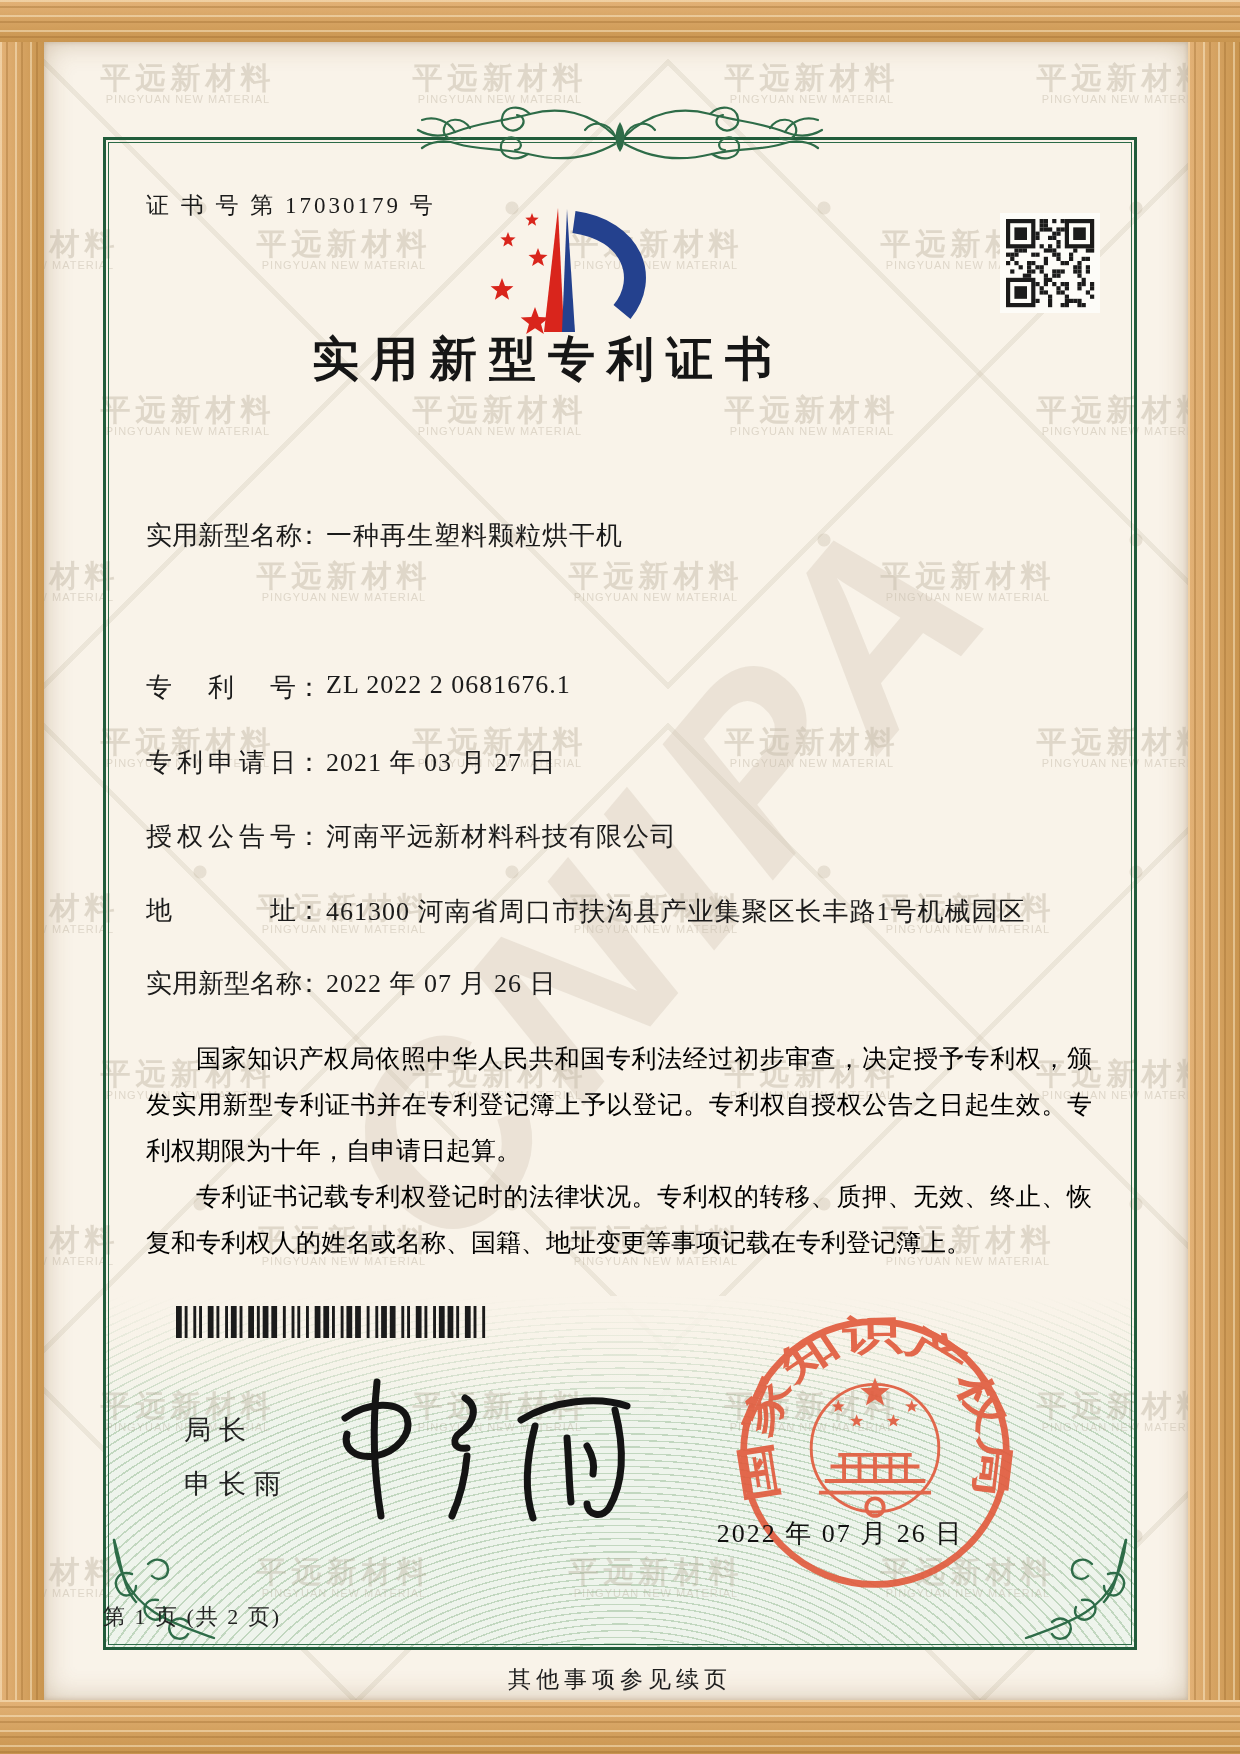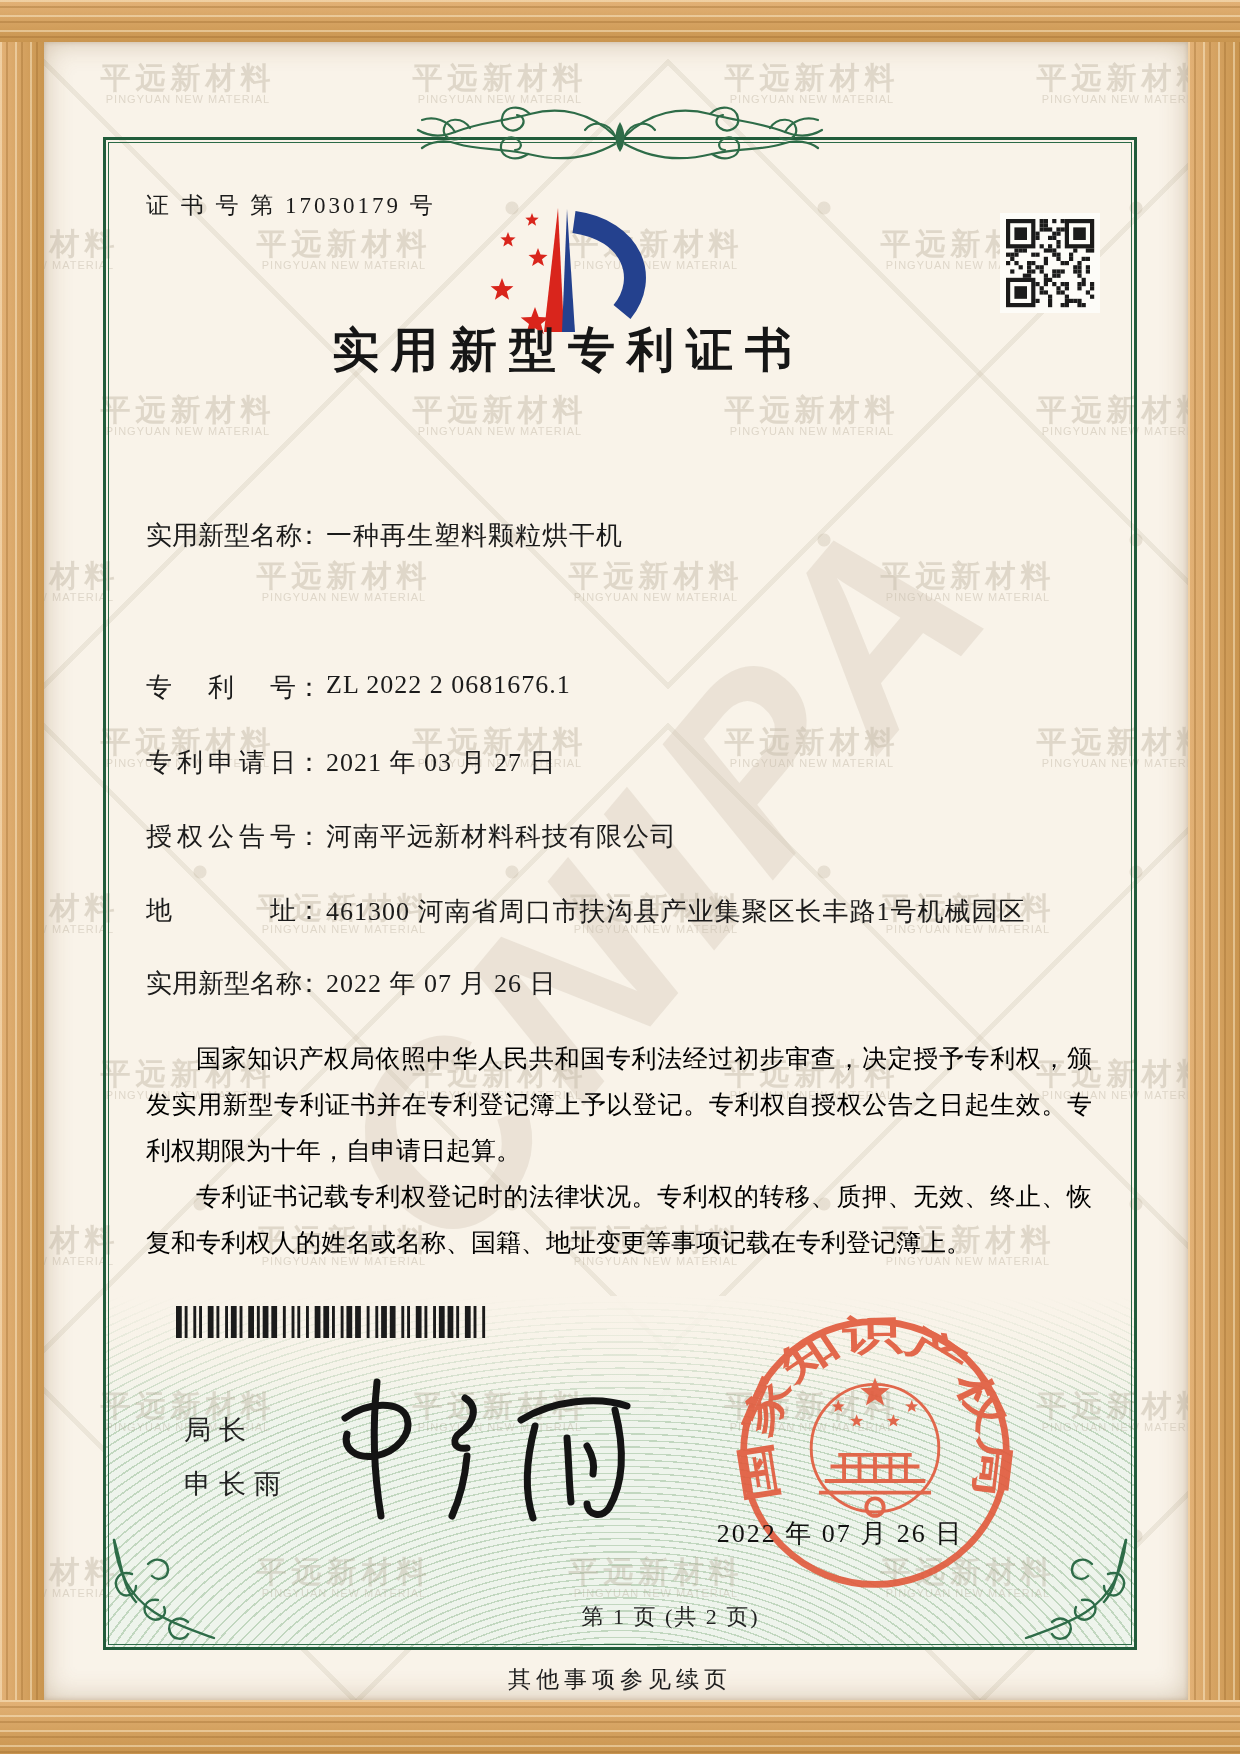--- a/index.html
+++ b/index.html
@@ -47,39 +47,39 @@
   
   .layer{position:absolute;inset:0;z-index:3;}
   .gborder{position:absolute;left:103px;top:137px;width:1034px;height:1513px;
       box-sizing:border-box;border:3px solid #215c3b;}
   .gborder::after{content:"";position:absolute;inset:2px;border:1px solid #2b6a47;}
   .orn{position:absolute;}
   
   .certnum{position:absolute;left:146px;top:190px;font-size:23px;letter-spacing:3px;color:#1c1c1c;text-align:right;}
   .logo{position:absolute;left:480px;top:200px;width:185px;height:136px;}
   .qr{position:absolute;left:1000px;top:213px;width:100px;height:100px;}
-  .title{position:absolute;left:0;top:319px;width:1096px;text-align:center;
-      font-size:47px;font-weight:700;letter-spacing:12px;color:#161616;margin-left:20px;}
+  .title{position:absolute;left:0;top:328px;width:1096px;text-align:center;
+      font-size:47px;font-weight:700;letter-spacing:12px;color:#161616;}
   .f-row{position:absolute;left:146px;font-size:26px;color:#1b1b1b;white-space:nowrap;}
   .f-label{display:inline-block;width:150px;text-align:justify;text-align-last:justify;vertical-align:top;}
   .f-colon{display:inline-block;vertical-align:top;margin-right:4px;}
   .f-value{display:inline-block;vertical-align:top;letter-spacing:1px;}
   .f-value.wrap{white-space:normal;width:700px;line-height:38px;}
   .grant2{position:absolute;left:494px;top:0;}
   .body-text{position:absolute;left:146px;top:1036px;width:946px;font-size:25px;line-height:46px;
       text-align:justify;color:#000000;}
   .body-text p{margin:0;text-indent:2em;}
   .barcode{position:absolute;left:176px;top:1306px;width:312px;height:32px;}
   .signer{position:absolute;left:184px;font-family:"Liberation Sans","DejaVu Sans",sans-serif;
       font-size:27px;letter-spacing:8px;color:#222;}
   .signature{position:absolute;left:315px;top:1368px;width:330px;height:160px;}
   .seal{position:absolute;left:730px;top:1308px;width:290px;height:290px;opacity:.9;mix-blend-mode:multiply;}
   .seal-date{position:absolute;left:690px;top:1516px;width:300px;text-align:center;
       font-size:26px;letter-spacing:2px;color:#111;}
-  .page-info{position:absolute;left:103px;top:1602px;width:1135px;text-align:center;
+  .page-info{position:absolute;left:103px;top:1602px;width:1135px;
       font-size:22px;letter-spacing:2px;color:#222;}
   .footer-note{position:absolute;left:0;top:1664px;width:1240px;text-align:center;
       font-size:23px;letter-spacing:5px;color:#1d1d1d;}
 </style>
 </head>
 <body>
 
 <div id="page">
 
   <div class="wood wood-v wood-left"></div>

